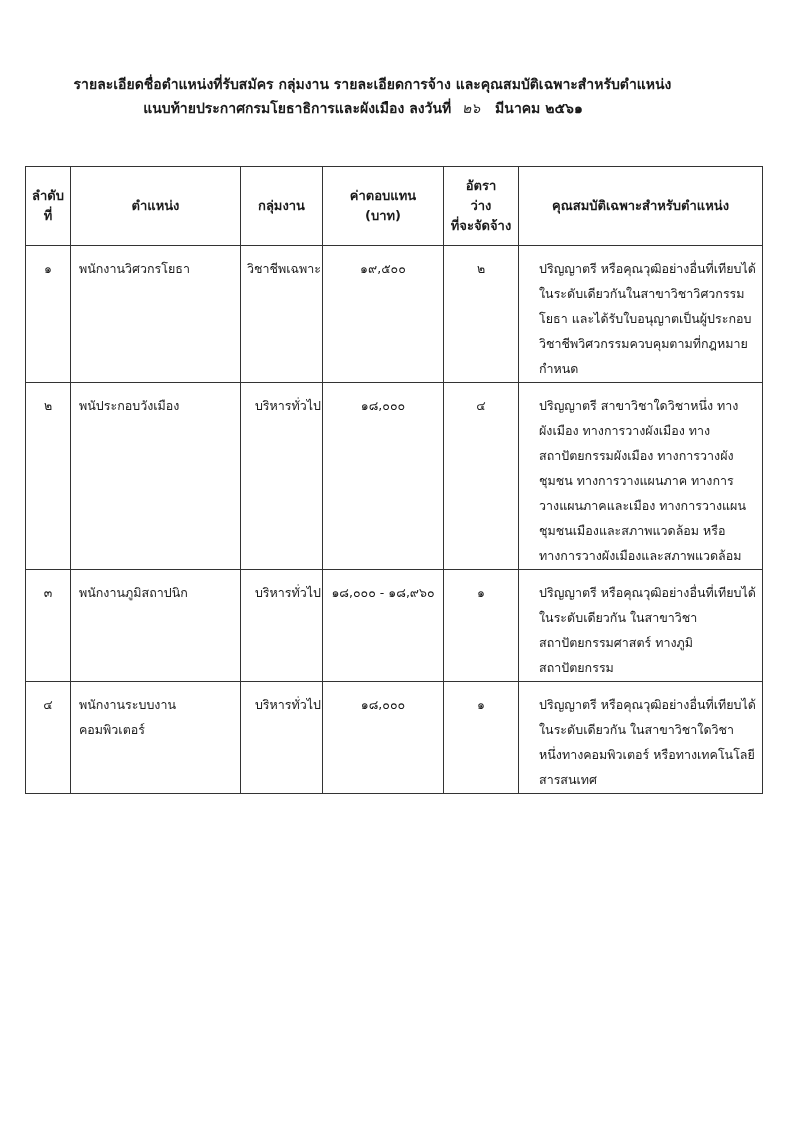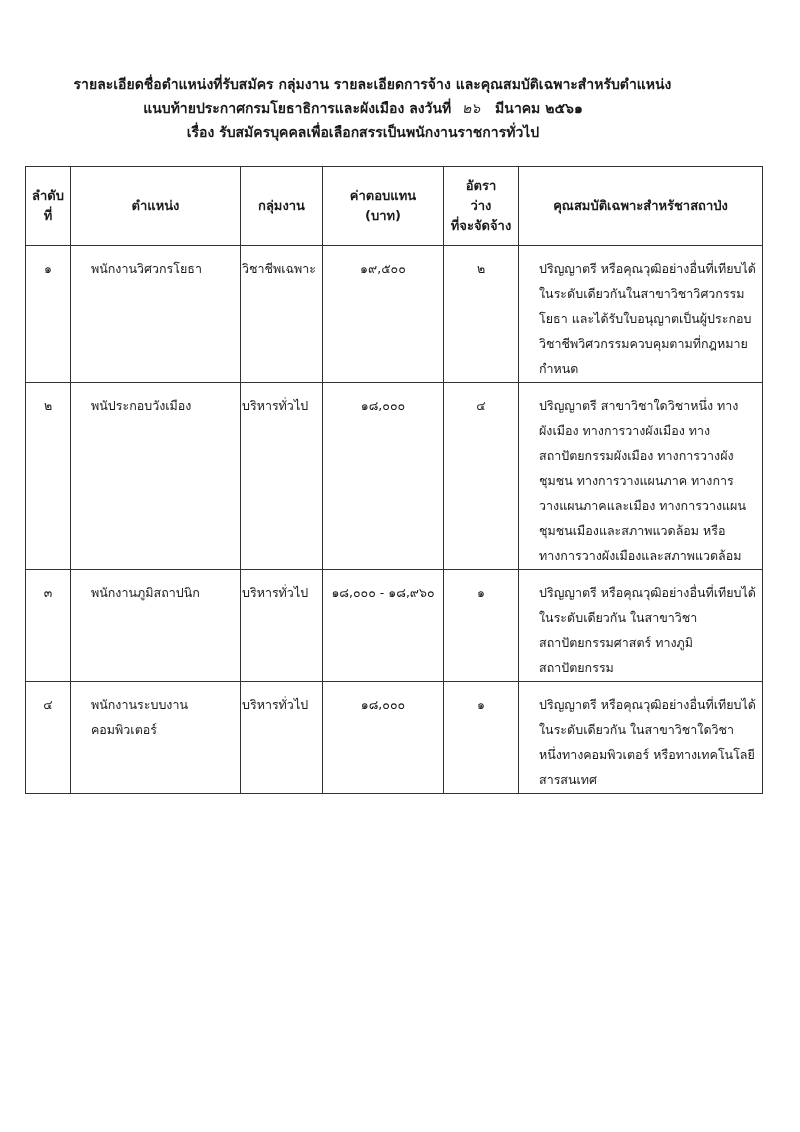--- a/index.html
+++ b/index.html
@@ -62,22 +62,22 @@
       line-height: 20px;
       padding: 0 4px;
     }
     col.c-no { width: 45px; }
     col.c-title { width: 170px; }
     col.c-group { width: 82px; }
     col.c-salary { width: 121px; }
     col.c-rate { width: 75px; }
     col.c-qual { width: 244px; }
     td.no, td.rate, td.salary { text-align: center; }
-    td.group { text-align: left; }
-    td.title { padding-left: 20px; }
+    td.group { text-align: right; }
+    td.title { padding-left: 8px; }
     td {
       padding-top: 10px;
       line-height: 25px;
     }
     td.qual {
       padding-left: 20px;
       padding-right: 6px;
       font-size: 12.5px;
       line-height: 25px;
     }
@@ -90,21 +90,20 @@
 </head>
 <body>
 
 <div class="page-header">
   <div class="line l1">รายละเอียดชื่อตำแหน่งที่รับสมัคร กลุ่มงาน รายละเอียดการจ้าง และคุณสมบัติเฉพาะสำหรับตำแหน่ง</div>
   <div class="line l2">
     <span>แนบท้ายประกาศกรมโยธาธิการและผังเมือง  ลงวันที่</span>
     <span class="date-handwritten">๒๖</span>
     <span>มีนาคม  ๒๕๖๑</span>
   </div>
-  <div class="line l3">เรื่อง  รับสมัครบุคคลเพื่อเลือกสรรเป็นพนักงานราชการทั่วไป</div>
 </div>
 
 <table class="positions">
   <colgroup>
     <col class="c-no">
       <col class="c-title">
       <col class="c-group">
       <col class="c-salary">
       <col class="c-rate">
       <col class="c-qual">
@@ -119,21 +118,21 @@
       <th>กลุ่มงาน</th>
       <th>
         <span class="th-line">ค่าตอบแทน</span>
         <span class="th-line">(บาท)</span>
       </th>
       <th>
         <span class="th-line">อัตรา</span>
         <span class="th-line">ว่าง</span>
         <span class="th-line">ที่จะจัดจ้าง</span>
       </th>
-      <th>คุณสมบัติเฉพาะสำหรัชาสถาป่ง</th>
+      <th>คุณสมบัติเฉพาะสำหรับตำแหน่ง</th>
     </tr>
   </thead>
   <tbody>
     <tr class="r1">
       <td class="no">๑</td>
       <td class="title">พนักงานวิศวกรโยธา</td>
       <td class="group">วิชาชีพเฉพาะ</td>
       <td class="salary">๑๙,๕๐๐</td>
       <td class="rate">๒</td>
       <td class="qual">ปริญญาตรี หรือคุณวุฒิอย่างอื่นที่เทียบได้ในระดับเดียวกันในสาขาวิชาวิศวกรรมโยธา และได้รับใบอนุญาตเป็นผู้ประกอบวิชาชีพวิศวกรรมควบคุมตามที่กฎหมายกำหนด</td>

